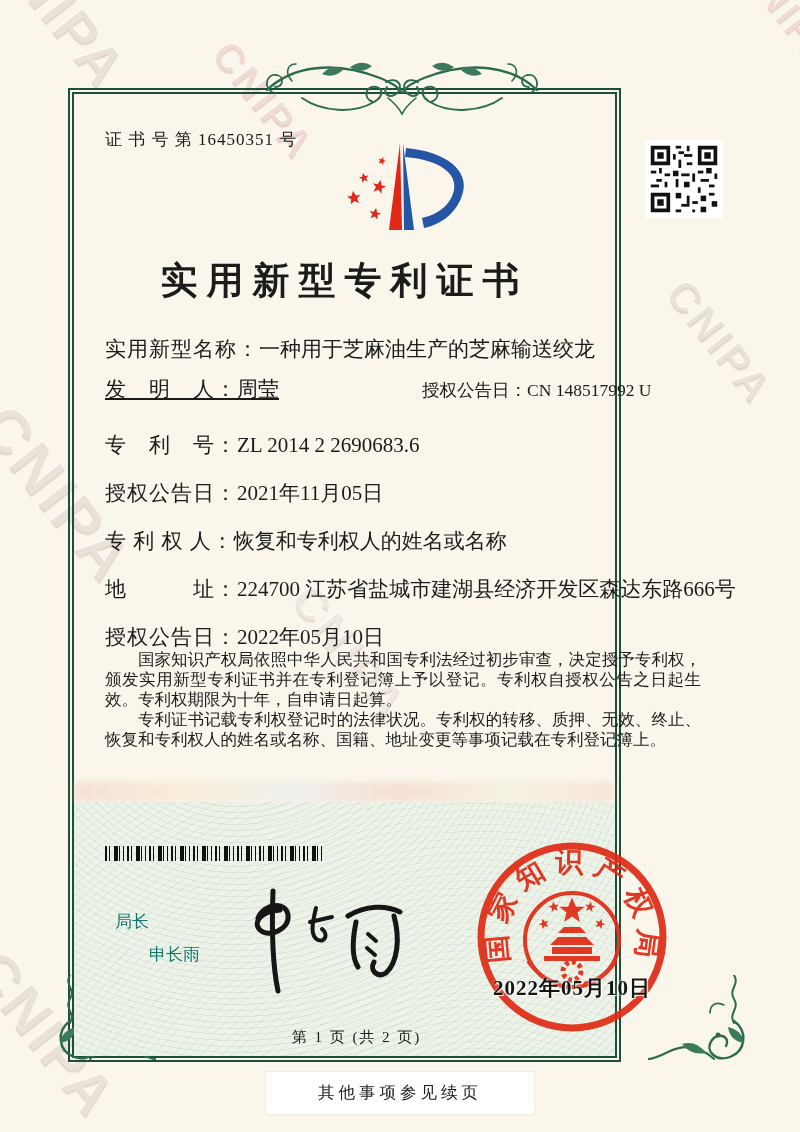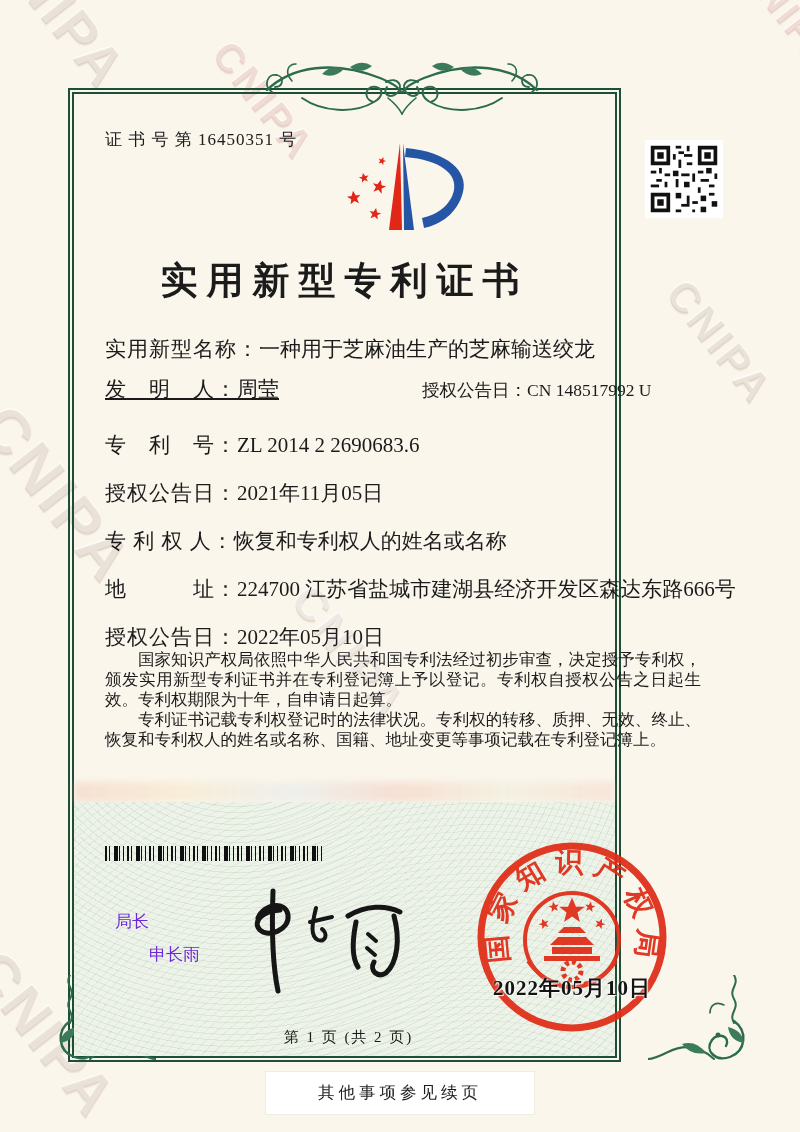--- a/index.html
+++ b/index.html
@@ -61,33 +61,33 @@
   }
   .barcode {
     position:absolute; left:35px; top:756px; width:218px; height:15px;
     background:repeating-linear-gradient(90deg,
       #101010 0 2px, transparent 2px 4px, #101010 4px 5px, transparent 5px 9px,
       #101010 9px 13px, transparent 13px 14px, #101010 14px 15px, transparent 15px 18px,
       #101010 18px 19px, transparent 19px 22px);
   }
   .director-title, .director-name {
     position:absolute; left:45px; font-size:17px;
-    font-family:"Liberation Sans","DejaVu Sans",sans-serif; color:#6d28d9;
+    font-family:"Liberation Sans","DejaVu Sans",sans-serif; color:#0f766e;
   }
   .director-title { top:820px; }
   .director-name  { top:853px;margin-left:34px; }
   .signature { position:absolute; left:158px; top:788px; }
   .seal { position:absolute; left:402px; top:747px; }
   .seal-date {
     position:absolute; left:402px; top:884px; width:200px; text-align:center;
     font-size:21px; font-weight:600; color:#141414; letter-spacing:1px;
     text-shadow:0 0 3px rgba(255,255,255,.95), 1px 1px 0 rgba(255,255,255,.8);
   }
   .page-info {
-    position:absolute; left:4px; top:938px; width:100%; text-align:center;
+    position:absolute; left:12px; top:938px; width:100%; text-align:center;
     font-size:15px; letter-spacing:2px;font-family:Liberation Serif, serif;
   }
   
   .cont-note {
     position:absolute; left:50%; top:1072px; transform:translateX(-50%);
     background:#ffffff; padding:10px 52px; font-size:16.5px; letter-spacing:4px;
     box-shadow:0 0 0 1px rgba(0,0,0,0.04);
   }
 </style>
 </head>

